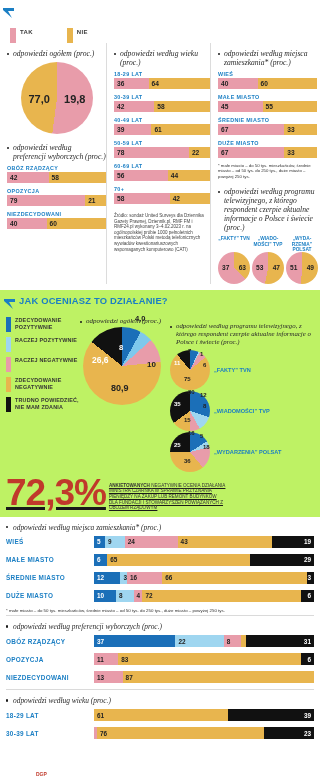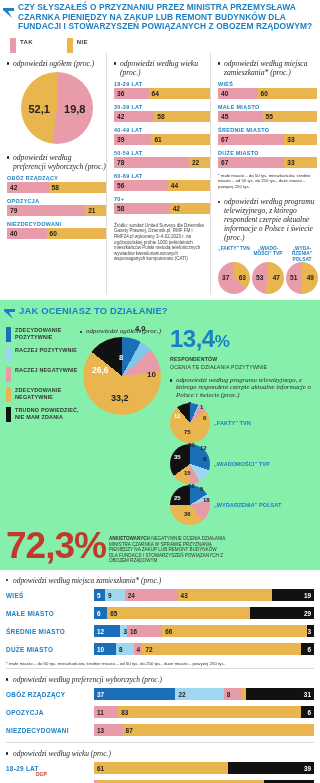--- a/index.html
+++ b/index.html
@@ -60,21 +60,21 @@
   
   .fnote { font-size:4.3px; line-height:5.4px; color:#333; margin-top:3px; }
   
   .minipies { display:flex; gap:2px; margin-top:4px; justify-content:space-between; }
   .mp { width:33px; }
   .mp-lbl { font-size:4.8px; font-weight:bold; color:#1b7fc4; text-align:center; line-height:5.4px; min-height:16px; }
   .mp-pie { width:32px;height:32px;border-radius:50%; position:relative; margin:0 auto; }
   .mp-a,.mp-b { position:absolute; font-size:6.6px; font-weight:bold; color:#222; }
   .mp-a{ left:4px; top:12px;} .mp-b{ right:4px; top:12px;}
   
-  .panel2 { background:#86efac; margin-top:6px; padding:5px 4px 6px; position:relative; }
+  .panel2 { background:#bef264; margin-top:6px; padding:5px 4px 6px; position:relative; }
   .p2-hdr { display:flex; gap:4px; align-items:flex-start; }
   .p2-title { font-size:9.4px; line-height:11px; font-weight:bold; color:#1b7fc4; letter-spacing:.2px; }
   .p2-body { display:flex; margin-top:4px; }
   .p2-legend { width:76px; padding-left:2px; }
   .lgrow { display:flex; gap:4px; margin-bottom:5px; align-items:flex-start; }
   .lgsw { width:5px; height:15px; flex:0 0 auto; }
   .lgtx { font-size:5.4px; line-height:6.4px; font-weight:bold; color:#333; letter-spacing:.2px; }
   .p2-mid { width:86px; position:relative; }
   .donut-wrap { position:relative; width:84px; height:84px; margin-top:2px;}
   .donut {
@@ -82,21 +82,21 @@
     background:conic-gradient(#1b6fb8 0deg 28.8deg, #7fc8ec 28.8deg 48.2deg,
       #e89caa 48.2deg 84.2deg, #e8b54e 84.2deg 308.5deg, #111111 308.5deg 360deg);
     position:relative; margin-left:3px;
   }
   .dv { position:absolute; font-weight:bold; color:#fff; font-size:7.6px; }
   .p2-right { width:146px; padding-left:4px; }
   .bignum { font-size:24px; font-weight:bold; color:#1b7fc4; letter-spacing:-0.5px; line-height:24px; }
   .bignum span.pct { font-size:17px; }
   .bigsub { font-size:5.2px; line-height:6.2px; font-weight:bold; color:#333; letter-spacing:.2px; margin-top:2px; }
   
-  .big723 { display:flex; align-items:flex-end; padding:2px 4px 0 2px; }
+  .big723 { display:flex; align-items:flex-end; padding:2px 4px 0 2px;text-decoration:underline; }
   .n723 { font-size:37px; font-weight:bold; color:#c0392b; line-height:36px; letter-spacing:-1px; }
   .t723 { font-size:4.6px; line-height:5.6px; color:#333; padding-top:8px; padding-left:3px; width:120px;}
   .t723 b { font-weight:bold; }
   
   .tvpie-row { display:flex; align-items:center; gap:4px; margin-bottom:1px; }
   .tvpie { width:40px;height:40px;border-radius:50%; position:relative; }
   .tvlbl { font-size:5.6px; font-weight:bold; color:#1b7fc4; line-height:6.6px; }
   .tvv { position:absolute; font-size:6px; font-weight:bold; }
   
   .sect { padding:6px 6px 0 6px; }
@@ -121,41 +121,40 @@
 </style>
 </head>
 <body>
 
 <div class="hdr">
   <span class="hdr-arrow">
     <svg width="11" height="10" viewBox="0 0 11 10">
         <path d="M0 0 L11 0 L11 3 L5 3 L9 10 L0 2 Z" fill="#1b7fc4"></path>
       </svg>
   </span>
-  <div class="hdr-title">CZY SŁYSZAŁEŚ O PRZYZNANIU PRZEZ MINISTRA PRZEMYSŁAWA CZARNKA PIENIĘDZY NA ZAKUP LUB REMONT BUDYNKÓW DLA FUNDACJI I STOWARZYSZEŃ POWIĄZANYCH Z OBOZEM RZĄDOWYM?</div>
 </div>
 
 <div class="legend-top">
   <div class="lg-item">
     <span class="lg-sw" style="background:#e89caa"></span>
     <span class="lg-lbl">TAK</span>
   </div>
   <div class="lg-item">
     <span class="lg-sw" style="background:#e8b54e"></span>
     <span class="lg-lbl">NIE</span>
   </div>
 </div>
 
 <div class="panel1">
 
   <div class="col-a">
     <div class="cap">odpowiedzi ogółem (proc.)</div>
     <div class="pie-wrap">
       <div class="pie">
-        <span class="pie-l">52,1</span>
+        <span class="pie-l">77,0</span>
         <span class="pie-r">19,8</span>
       </div>
     </div>
     <div class="cap" style="margin-top:9px">odpowiedzi według preferencji wyborczych (proc.)</div>
     <div id="vote-rows">
         <div class="brow">
           <div class="blbl">OBÓZ RZĄDZĄCY</div>
           <div class="bar">
             <div class="seg s-tak" style="width:42%">42</div>
             <div class="seg s-nie" style="width:58%">58</div>
@@ -321,32 +320,27 @@
         </div>
       </div>
 
     <div class="p2-mid">
       <div class="cap" style="margin:0 0 2px 0;font-size:7px;line-height:8px">odpowiedzi ogółem (proc.)</div>
       <div class="donut-wrap">
         <div class="donut">
           <span class="dv" style="left:36px;top:16px">8</span>
           <span class="dv" style="left:52px;top:-13px;color:#222">4,0</span>
           <span class="dv" style="left:64px;top:33px;color:#222;font-size:8px">10</span>
-          <span class="dv" style="left:28px;top:56px;color:#222;font-size:9px">33,2</span>
+          <span class="dv" style="left:28px;top:56px;color:#222;font-size:9px">80,9</span>
           <span class="dv" style="left:9px;top:28px;font-size:8.5px">26,6</span>
         </div>
       </div>
     </div>
 
     <div class="p2-right">
-      <div>
-        <div class="bignum"><span>13,4</span><span class="pct">%</span></div>
-        <div class="bigsub">RESPONDENTÓW</div>
-        <div class="bigsub t2" style="font-weight:normal">OCENIA TE DZIAŁANIA POZYTYWNIE</div>
-      </div>
       <div class="cap" style="margin-top:5px;font-size:6.8px;line-height:7.8px">odpowiedzi według programu telewizyjnego, z którego respondent czerpie aktualne informacje o Polsce i świecie (proc.)</div>
       <div id="p2-tv">
           <div class="tvpie-row">
             <div class="tvpie" style="background:conic-gradient(#1b6fb8 0deg 25.2deg,#9fd6f0 25.2deg 28.8deg,#e89caa 28.8deg 50.4deg,#e8b54e 50.4deg 320.40000000000003deg,#111111 320.40000000000003deg 360deg)">
               <span class="tvv" style="left:18px;top:-2px;color:#222">7</span>
               <span class="tvv" style="left:30px;top:1px;color:#222">1</span>
               <span class="tvv" style="left:33px;top:12px;color:#222">6</span>
               <span class="tvv" style="left:14px;top:26px;color:#222">75</span>
               <span class="tvv" style="left:4px;top:10px;color:#fff">11</span>
             </div>

